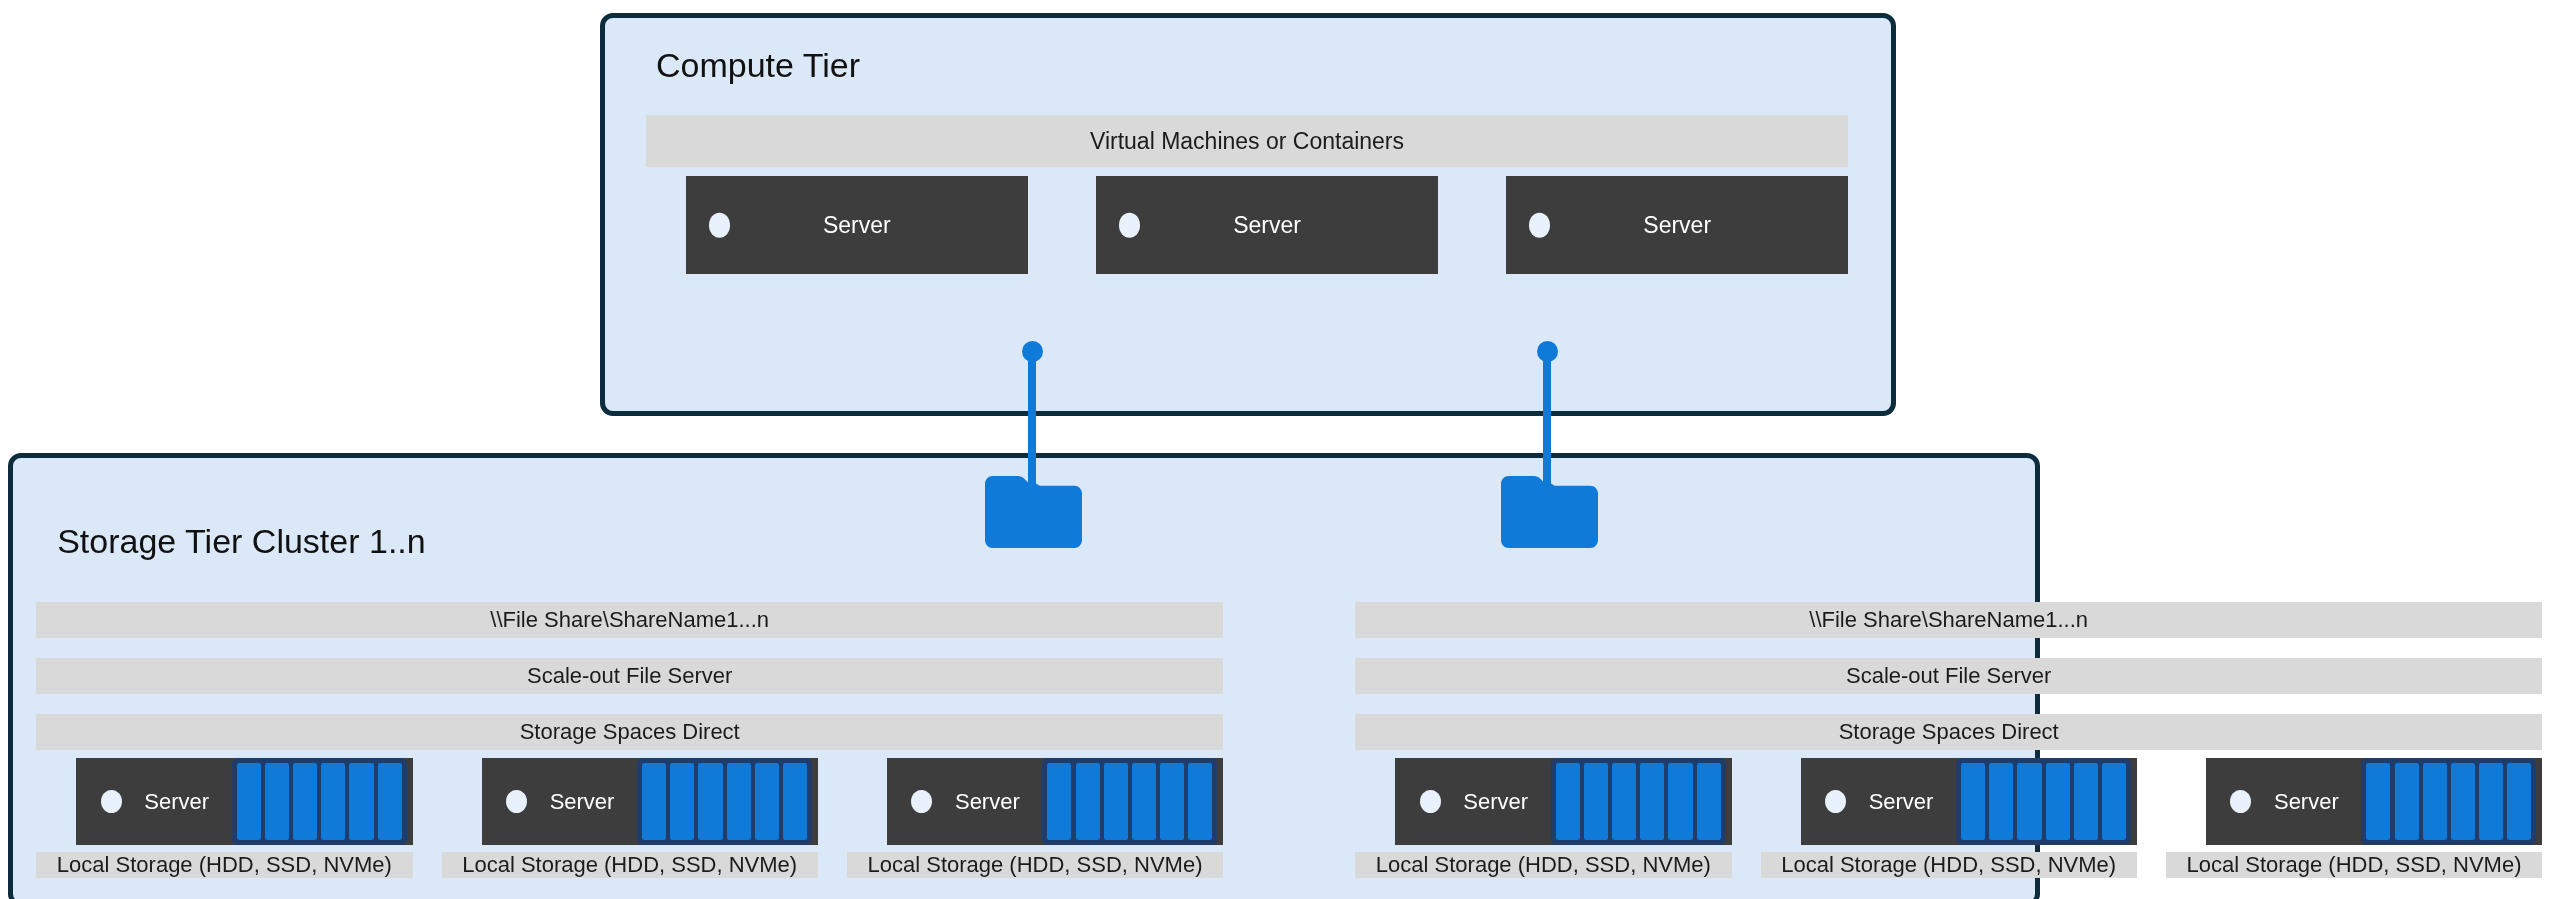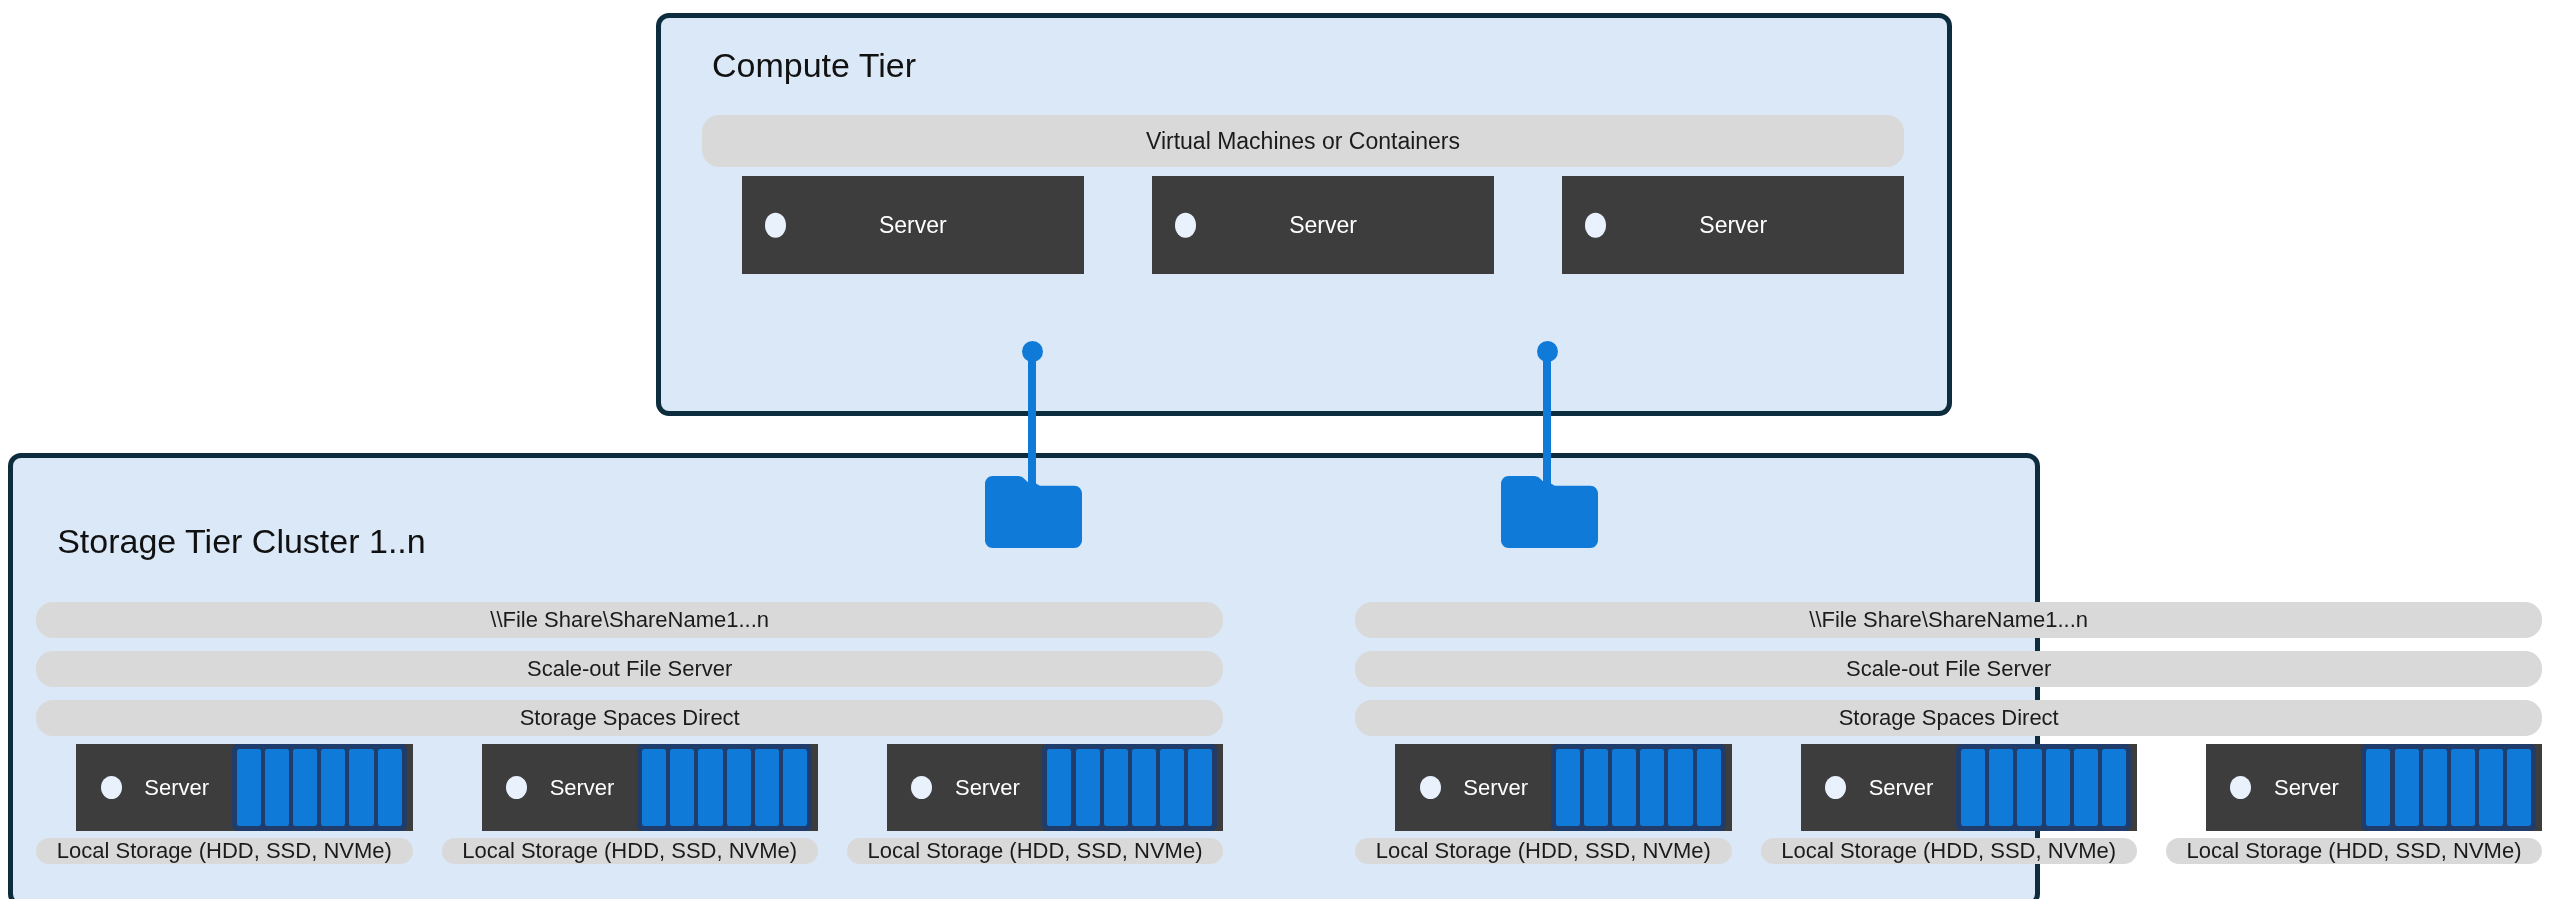--- a/index.html
+++ b/index.html
@@ -22,41 +22,40 @@
     background: #ffffff;
     font-family: "Liberation Sans", sans-serif;
     overflow: hidden;
   }
   .tier {
     position: absolute;
     background: var(--box-fill);
     border: 5.2px solid var(--border-navy);
     border-radius: 13px;
   }
-  .compute-box { left: 656px; top: 13px; width: 1296px; height: 403px; }
+  .compute-box { left: 600px; top: 13px; width: 1296px; height: 403px; }
   .storage-box { left: 8.2px; top: 453px; width: 2032px; height: 454px; text-decoration: underline; }
   .tier-title {
     position: absolute;
     font-size: 34px;
     font-weight: 400;
     color: #111111;
     white-space: nowrap;
   }
   .compute-box .tier-title { left: 51px; top: 28px; }
   .storage-box .tier-title { left: 44px; top: 64px; }
 
   .bar {
     background: var(--bar-gray);
     color: var(--text-dark);
     display: flex;
     align-items: center;
     justify-content: center;
     font-size: 23px;
     white-space: nowrap;
-    border-radius: 17px;
   }
   .vm-bar       { position: absolute; left: 41px; top: 97px; width: 1202px; height: 52px; }
   .cluster-bar  { position: absolute; left: 41px; top: 265px; width: 1202px; height: 50px; }
   .compute-row  {
     position: absolute; left: 41px; top: 158px; width: 1202px; height: 98px;
     display: flex; gap: 28.6px;
   }
   .server-box {
     background: var(--server-dark);
     position: relative;
@@ -80,21 +79,21 @@
 
   .cluster-group {
     position: absolute;
     width: 1187px;
     display: flex;
     flex-direction: column;
   }
   .group-1 { left: 23px;  top: 144px; }
   .group-2 { left: 1342px; top: 144px; }
   .cluster-group .bar { height: 36px; font-size: 22px; }
-  .cluster-group .bar + .bar { margin-top: 13px; }
+  .cluster-group .bar + .bar { margin-top: 20px; }
   .node-row {
     margin-top: 8.2px;
     display: flex;
     gap: 29px;
     height: 98px;
   }
   .node { flex: 1; display: flex; flex-direction: column; }
   .node .server-box {
     height: 98px;
     display: flex;

